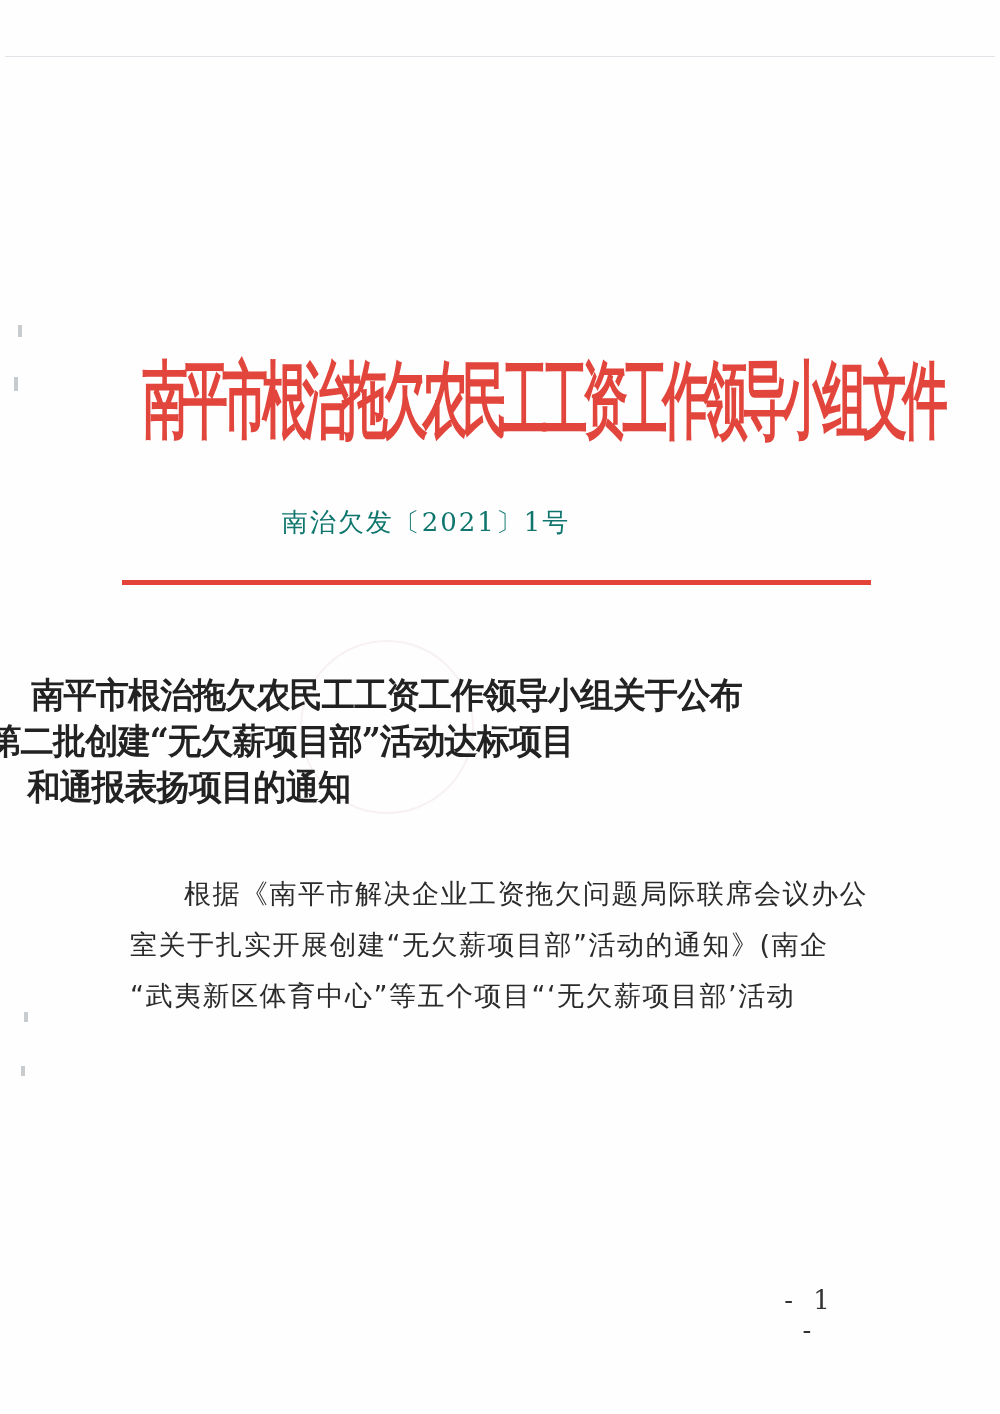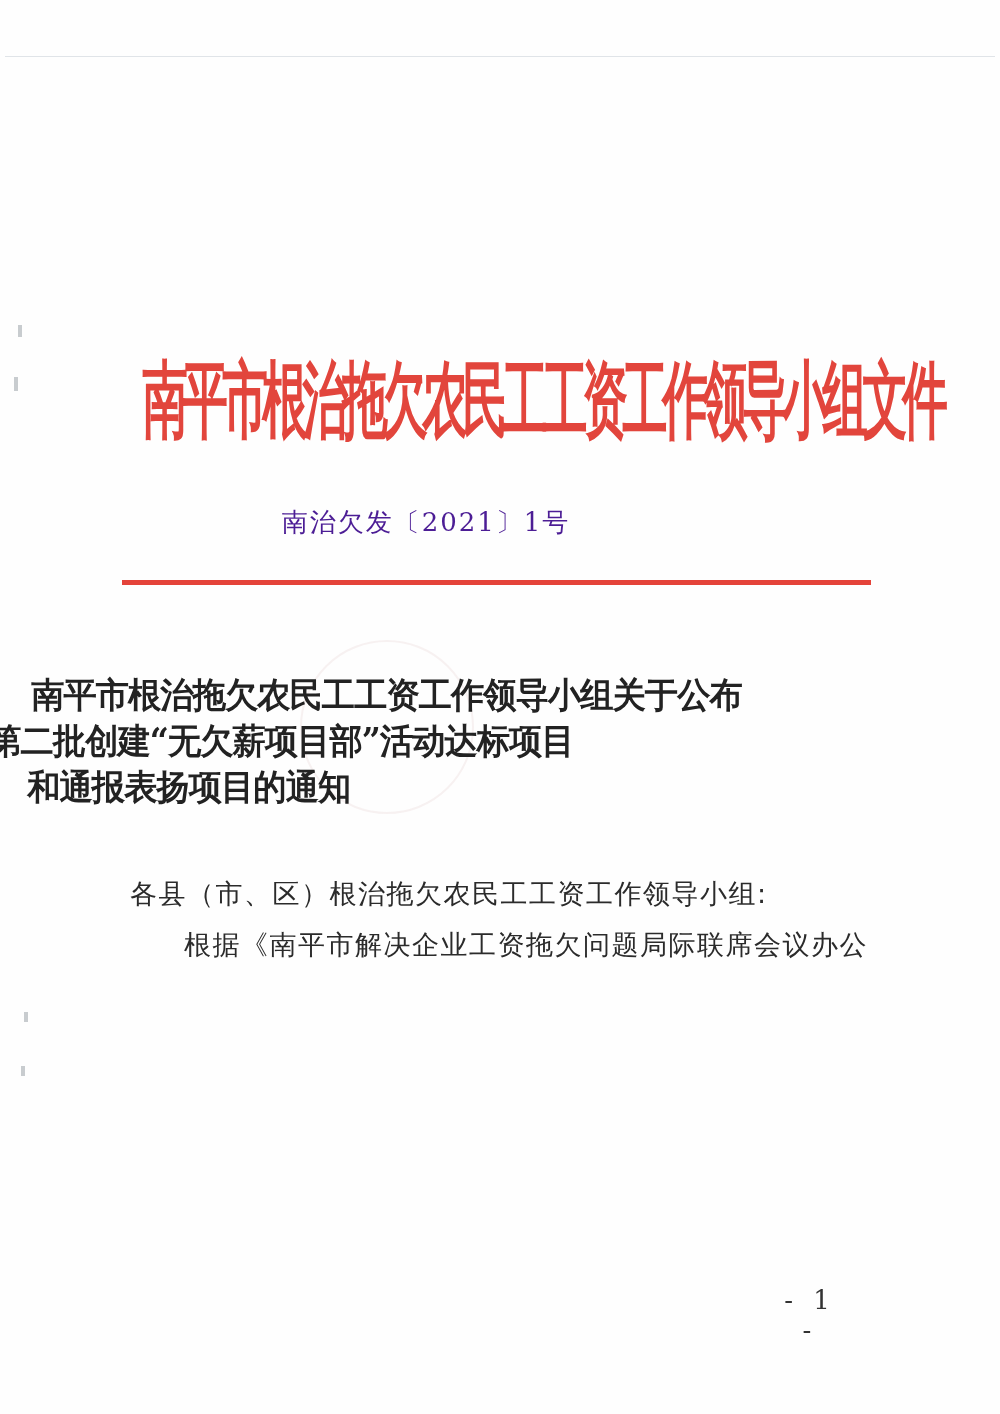--- a/index.html
+++ b/index.html
@@ -57,21 +57,21 @@
     text-align: center;
   }
   .doc-number {
     position: absolute;
     left: 0;
     width: 852px;
     top: 505px;
     text-align: center;
     font-size: 26px;
     letter-spacing: 2px;
-    color: #4c1d95;
+    color: #0f766e;
   }
   .red-rule {
     position: absolute;
     left: 122px;
     top: 580px;
     width: 749px;
     height: 5px;
     background: #e4433a;
   }
   .notice-title {
@@ -176,19 +176,20 @@
 
   <div class="stamp"></div>
 
   <div class="notice-title">
     <span class="line l1">南平市根治拖欠农民工工资工作领导小组关于公布</span>
     <span class="line l2">第二批创建“无欠薪项目部”活动达标项目</span>
     <span class="line l3">和通报表扬项目的通知</span>
   </div>
 
   <div class="body-text">
-    <span class="row">各县（市、区）根治拖欠农民工工资工作领导小组:</span>
     <span class="row indent">根据《南平市解决企业工资拖欠问题局际联席会议办公</span>
+    <span class="row">室关于扎实开展创建“无欠薪项目部”活动的通知》(南企</span>
+    <span class="row">“武夷新区体育中心”等五个项目“‘无欠薪项目部’活动</span>
   </div>
 
   <div class="page-number">- 1 -</div>
 
 </div>
 
 </body></html>

